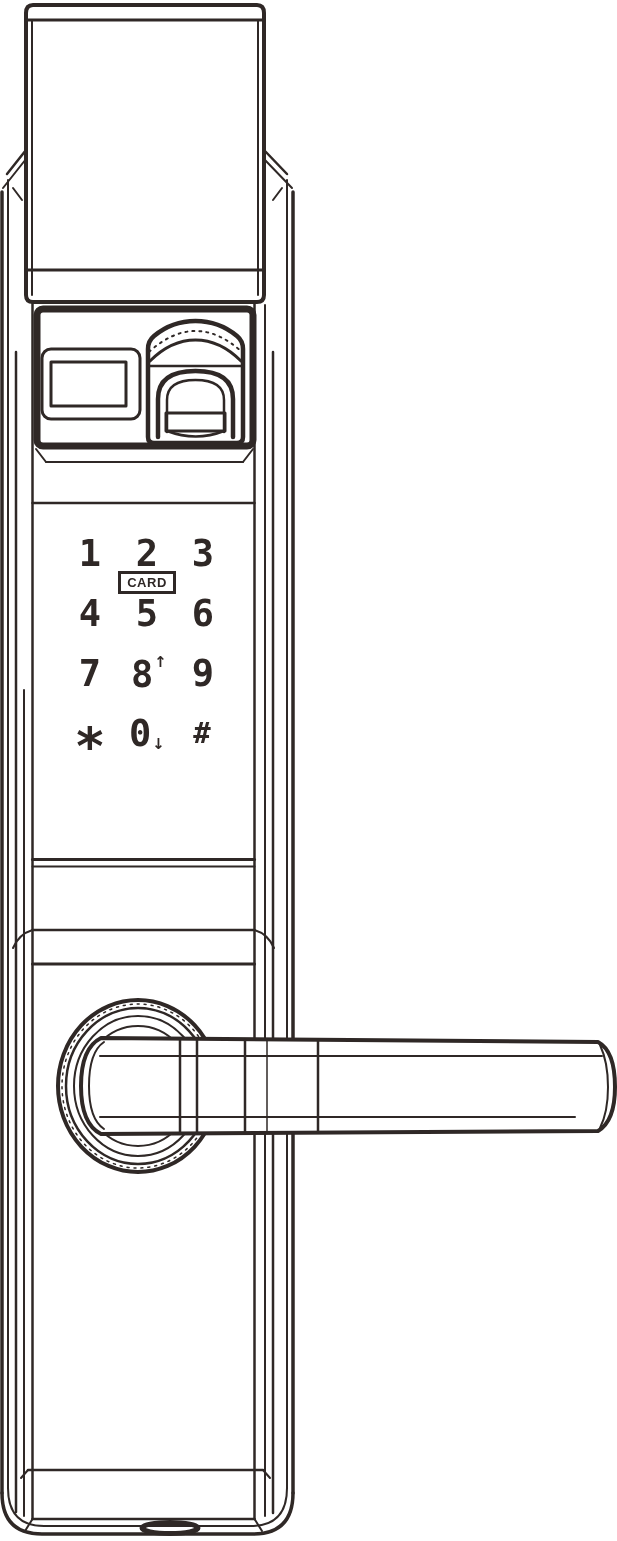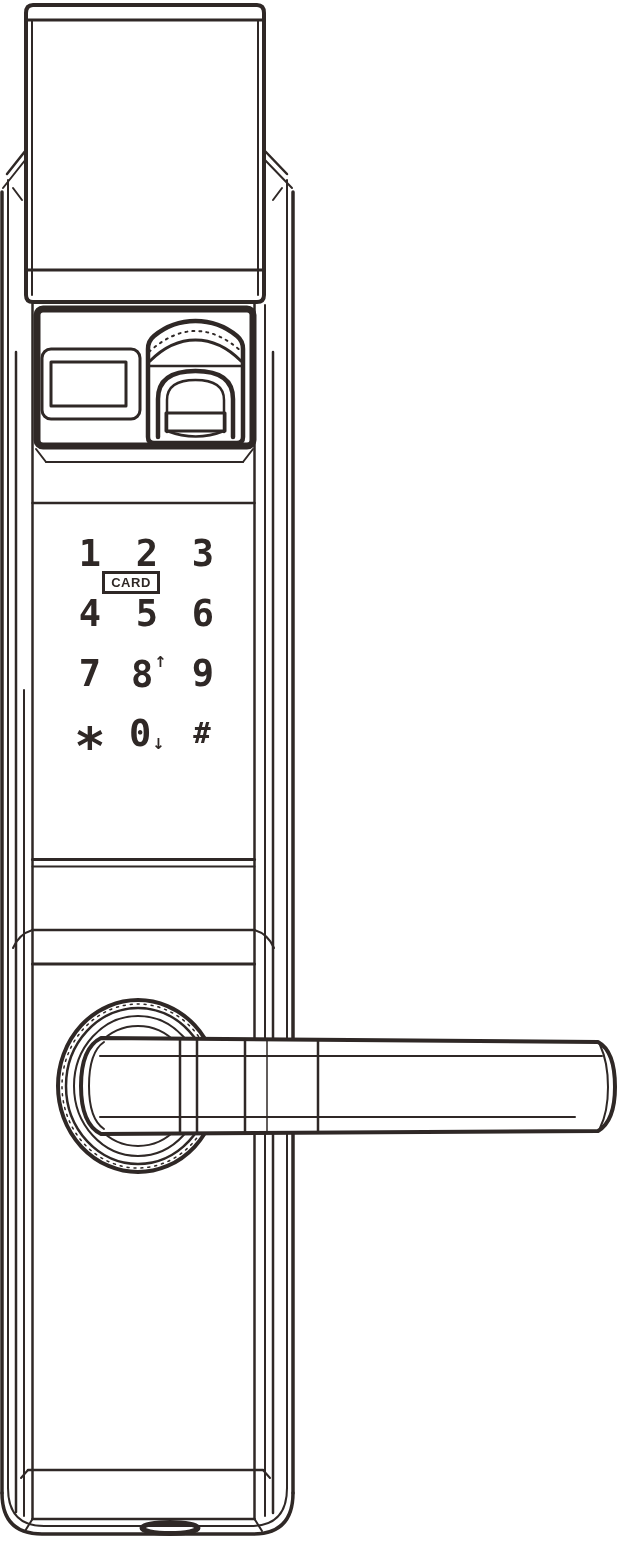--- a/index.html
+++ b/index.html
@@ -18,21 +18,21 @@
   }
   .key .arrow{
     font-family:"DejaVu Sans", sans-serif;
     font-size:15px;font-weight:bold;line-height:1;margin-left:1px;
   }
   .arrow-up{align-self:flex-start;margin-top:4px;}
   .arrow-down{align-self:flex-end;margin-bottom:4px;}
   .key-star .lbl{font-size:52px;line-height:0;position:relative;top:13px;}
   .key-hash .lbl{font-size:29px;}
   .card-box{
-    position:absolute;left:102px;top:571px;width:58px;height:23px;
+    position:absolute;left:118px;top:571px;width:58px;height:23px;
     box-sizing:border-box;border:3px solid var(--line,#2f2826);
     display:flex;align-items:center;justify-content:center;
     font-family:"Liberation Sans", sans-serif;
     font-weight:bold;font-size:13px;letter-spacing:0.5px;line-height:1;
   }
 </style>
 </head>
 <body>
 
 <div class="stage">

